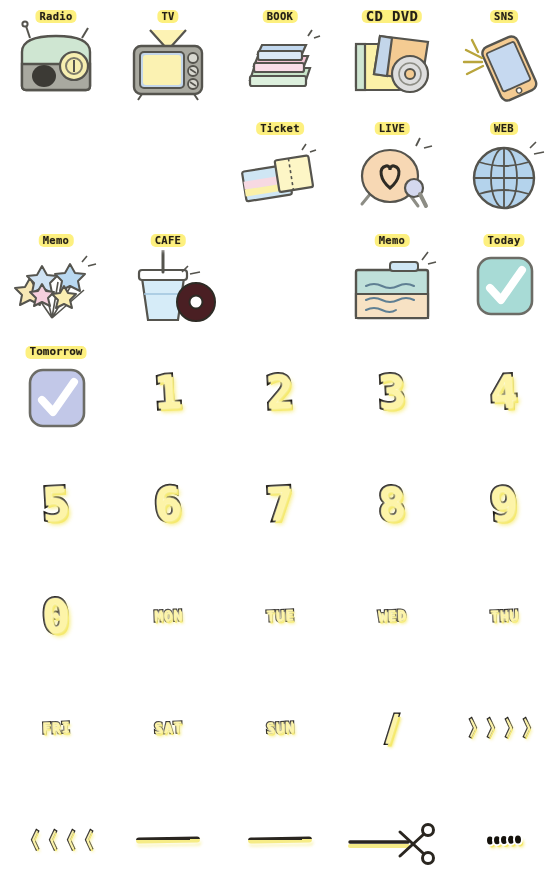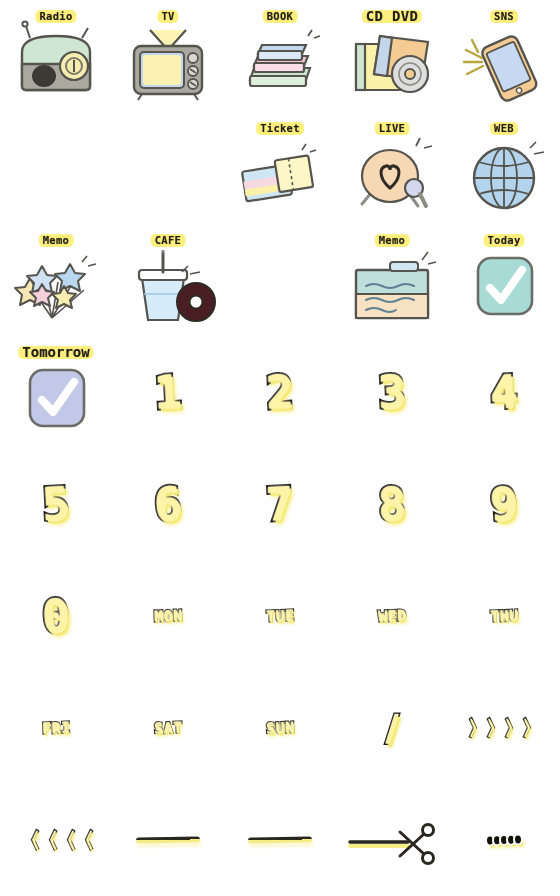--- a/index.html
+++ b/index.html
@@ -56,21 +56,21 @@
     text-shadow: 0 0 1px rgba(0,0,0,.35);
   }
   .label.two-line {
     line-height: 11px;
     text-align: center;
     white-space: normal;
     width: 46px;
     padding: 0 3px 1px 3px;
   }
   .label.small { font-size: 14px; }
-  .label.tiny  { font-size: 14px; letter-spacing: 0; }
+  .label.tiny  { font-size: 11px; letter-spacing: 0; }
 
   
   .bignum {
     font-family: "DejaVu Sans Mono", monospace;
     font-weight: bold;
     font-size: 46px;
     line-height: 46px;
     color: #fdf4a8;
     -webkit-text-stroke: 4px #15120c;
     paint-order: stroke fill;

